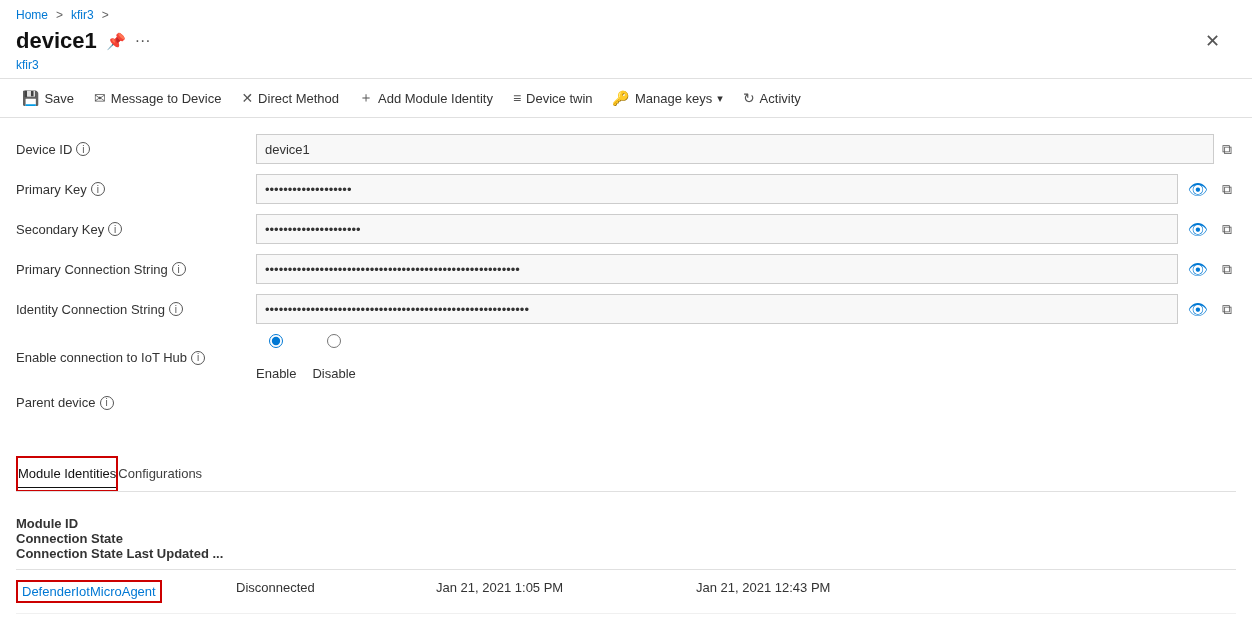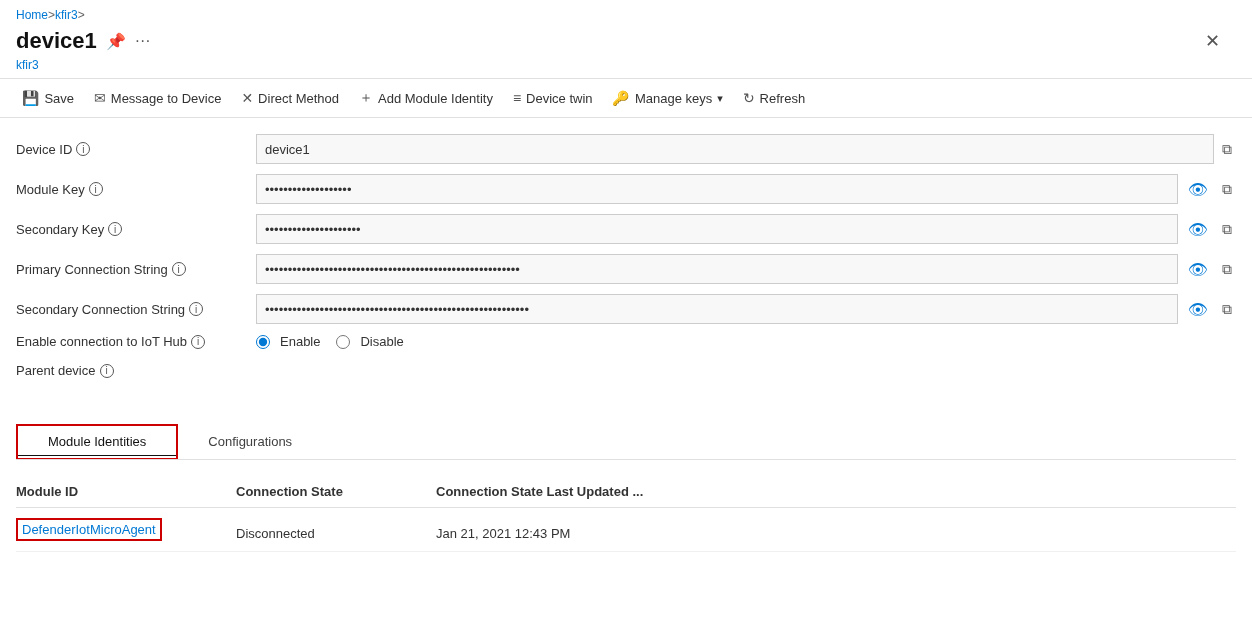--- a/index.html
+++ b/index.html
@@ -1,18 +1,18 @@
 <!DOCTYPE html>
 <html><head>
   <meta charset="utf-8">
   <style>
     * { box-sizing: border-box; margin: 0; padding: 0; }
     body { font-family: 'Segoe UI', Arial, sans-serif; font-size: 13px; background: #fff; color: #333; }
 
-    .breadcrumb { display: flex; align-items: center; gap: 0; padding: 8px 16px 4px; font-size: 12px; color: #0078d4; }
+    .breadcrumb { display: flex; align-items: center; gap: 8px; padding: 8px 16px 4px; font-size: 12px; color: #0078d4; }
     .breadcrumb span { color: #666; }
 
     .header-row { display: flex; align-items: center; padding: 2px 16px 4px; }
     .page-title { font-size: 22px; font-weight: 600; color: #111; margin-right: 10px; }
     .header-icons { display: flex; align-items: center; gap: 8px; color: #555; font-size: 16px; }
     .header-icons span { cursor: pointer; }
     .sub-title { padding: 0 16px 6px; font-size: 12px; color: #0078d4; }
     .close-btn { margin-left: auto; font-size: 18px; cursor: pointer; color: #555; padding-right: 16px; }
 
     .toolbar { display: flex; align-items: center; gap: 0; padding: 6px 12px; border-top: 1px solid #e0e0e0; border-bottom: 1px solid #e0e0e0; background: #fff; }
@@ -24,42 +24,42 @@
 
     .form-row { display: flex; align-items: center; margin-bottom: 10px; }
     .form-label { width: 240px; font-size: 13px; color: #333; display: flex; align-items: center; gap: 4px; flex-shrink: 0; }
     .info-icon { display: inline-flex; align-items: center; justify-content: center; width: 14px; height: 14px; border-radius: 50%; border: 1px solid #555; font-size: 10px; color: #555; cursor: help; }
     .form-input-wrap { flex: 1; display: flex; align-items: center; gap: 4px; }
     .form-input { flex: 1; height: 30px; border: 1px solid #ccc; padding: 0 8px; font-size: 13px; background: #f8f8f8; color: #333; outline: none; }
     .eye-icon { font-size: 16px; color: #0078d4; cursor: pointer; padding: 0 6px; }
     .copy-icon { font-size: 14px; color: #555; cursor: pointer; padding: 0 4px; }
 
     .radio-row { display: flex; align-items: center; gap: 16px; }
-    .radio-option { display: flex; align-items: center; gap: 10px; cursor: pointer; font-size: 13px; }
+    .radio-option { display: flex; align-items: center; gap: 18px; cursor: pointer; font-size: 13px; flex-direction: column; }
     .radio-input { accent-color: #0078d4; width: 14px; height: 14px; }
 
     .parent-device-info { font-size: 13px; color: #555; }
     .gear-icon { color: #0078d4; font-size: 16px; cursor: pointer; margin-top: 4px; }
 
     .tabs-section { margin-top: 20px; padding: 0 16px; }
     .tabs-bar { display: flex; align-items: center; gap: 0; border-bottom: 1px solid #e0e0e0; }
-    .tab-item { padding: 8px 30px; font-size: 13px; cursor: pointer; color: #333; position: relative; }
+    .tab-item { padding: 8px 0; font-size: 13px; cursor: pointer; color: #333; position: relative; }
     .tab-item.active { border: 2px solid #cc0000; color: #111; font-weight: 500; }
     .tab-item.active::after { content: ''; position: absolute; bottom: -1px; left: 0; right: 0; height: 2px; background: #fff; }
     .tab-item.link-tab { color: #404040; }
     .tab-underline { position: absolute; bottom: 0; left: 0; right: 0; height: 2px; background: #111; }
 
     .table-section { padding: 16px; }
-    .table-header-row { display: flex; padding: 8px 0; border-bottom: 1px solid #e0e0e0; font-weight: 600; font-size: 13px; color: #333; }
+    .table-header-row { display: flex; padding: 8px 0; border-bottom: 1px solid #e0e0e0; font-weight: 600; font-size: 13px; color: #333; flex-direction: column; }
     .table-col-module { width: 220px; }
     .table-col-state { width: 200px; }
     .table-col-updated { width: 260px; }
     .table-col-activity { width: 240px; }
 
-    .table-data-row { display: flex; align-items: flex-end; padding: 10px 0; border-bottom: 1px solid #f0f0f0; font-size: 13px; }
+    .table-data-row { display: flex; align-items: flex-start; padding: 10px 0; border-bottom: 1px solid #f0f0f0; font-size: 13px; }
     .module-link { color: #0078d4; cursor: pointer; text-decoration: none; border: 2px solid #cc0000; padding: 2px 4px; display: inline-block; }
 
     .header-actions { display: flex; width: 100%; align-items: center; }
   </style>
 </head>
 <body>
 
 <div class="breadcrumb">
   <a style="color:#0078d4;text-decoration:none;cursor:pointer;">Home</a>
   <span>&gt;</span>
@@ -100,41 +100,41 @@
     <span class="icon">≡</span>
     <span>Device twin</span>
   </div>
   <div class="toolbar-item">
     <span class="icon">🔑</span>
     <span>Manage keys</span>
     <span style="font-size:11px;">▾</span>
   </div>
   <div class="toolbar-item">
     <span class="icon">↻</span>
-    <span>Refresh</span>
+    <span>Activity</span>
   </div>
 </div>
 
 <div class="content">
   <div class="form-area">
 
     <div class="form-row">
       <div class="form-label">
         <span>Device ID</span>
         <span class="info-icon">i</span>
       </div>
       <div class="form-input-wrap">
         <input class="form-input" type="text" value="device1" readonly="" style="background: rgb(248, 248, 248);">
         <span class="copy-icon">⧉</span>
       </div>
     </div>
 
     <div class="form-row">
       <div class="form-label">
-        <span>Module Key</span>
+        <span>Primary Key</span>
         <span class="info-icon">i</span>
       </div>
       <div class="form-input-wrap">
         <input class="form-input" type="password" value="primarykeyvaluehere" readonly="" style="background: rgb(248, 248, 248);">
         <span class="eye-icon">👁</span>
         <span class="copy-icon">⧉</span>
       </div>
     </div>
 
     <div class="form-row">
@@ -156,21 +156,21 @@
       </div>
       <div class="form-input-wrap">
         <input class="form-input" type="password" value="primaryconnstringvaluelongvaluelongvaluelongvaluelongval" readonly="" style="background: rgb(248, 248, 248);">
         <span class="eye-icon">👁</span>
         <span class="copy-icon">⧉</span>
       </div>
     </div>
 
     <div class="form-row">
       <div class="form-label">
-        <span>Secondary Connection String</span>
+        <span>Identity Connection String</span>
         <span class="info-icon">i</span>
       </div>
       <div class="form-input-wrap">
         <input class="form-input" type="password" value="secondaryconnstringvaluelongvaluelongvaluelongvaluelongval" readonly="" style="background: rgb(248, 248, 248);">
         <span class="eye-icon">👁</span>
         <span class="copy-icon">⧉</span>
       </div>
     </div>
 
     <div class="form-row">
@@ -216,15 +216,16 @@
   <div class="table-header-row">
     <div class="table-col-module">Module ID</div>
     <div class="table-col-state">Connection State</div>
     <div class="table-col-updated">Connection State Last Updated ...</div>
   </div>
   <div class="table-data-row">
     <div class="table-col-module">
       <a class="module-link" href="#">DefenderIotMicroAgent</a>
     </div>
     <div class="table-col-state">Disconnected</div>
+    <div class="table-col-updated">Jan 21, 2021 1:05 PM</div>
     <div class="table-col-activity">Jan 21, 2021 12:43 PM</div>
   </div>
 </div>
 
 </body></html>

